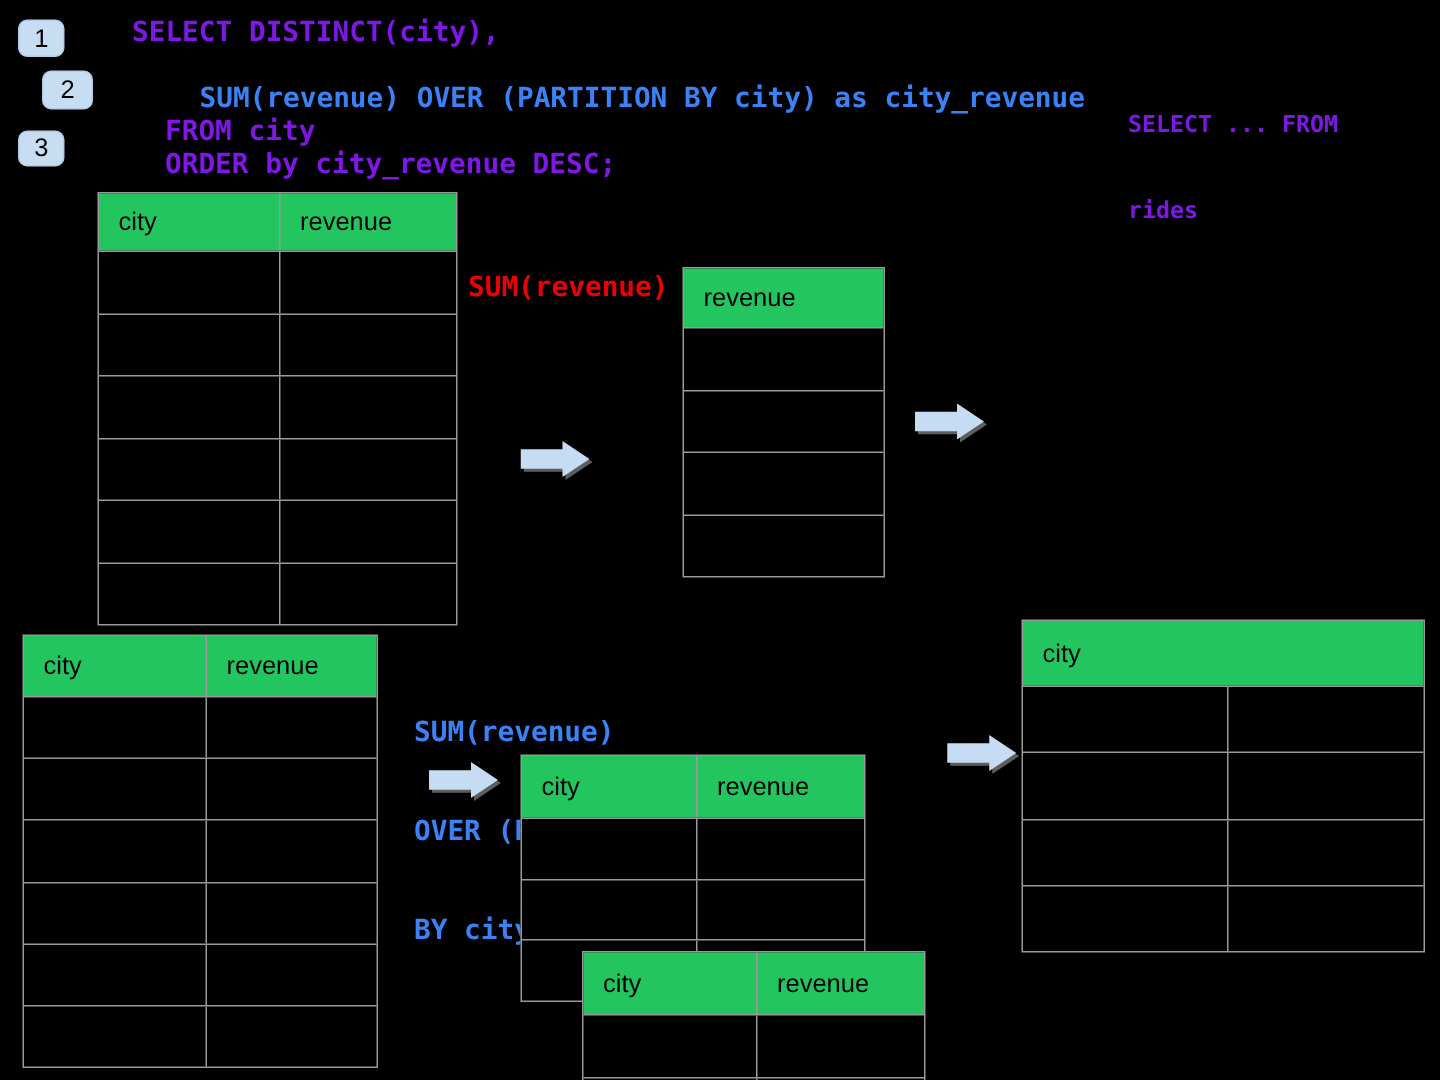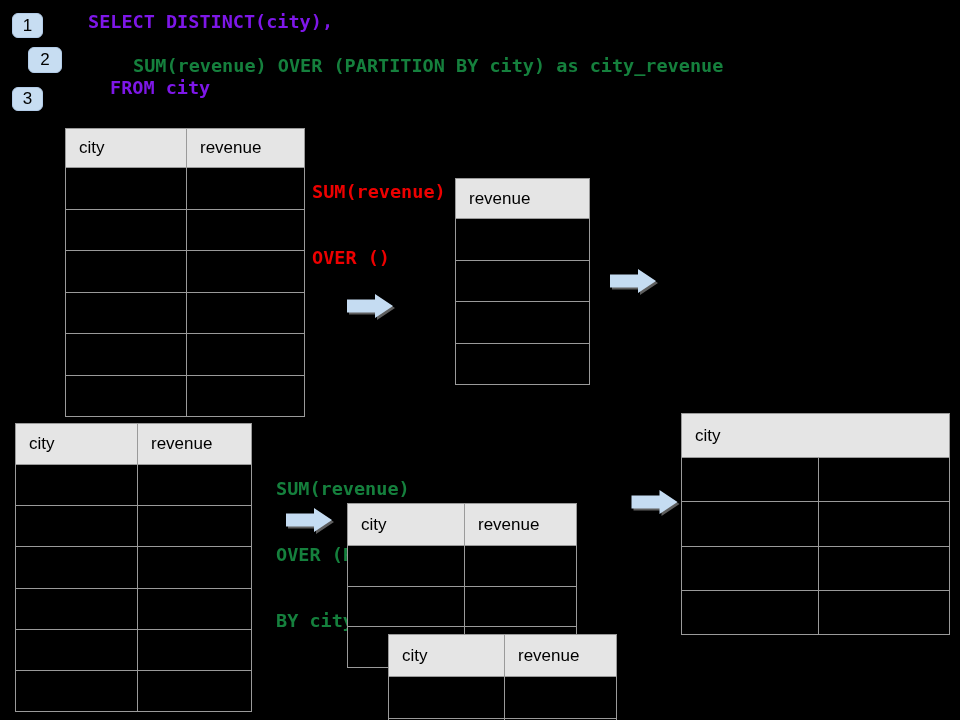--- a/index.html
+++ b/index.html
@@ -2,52 +2,56 @@
 <html><head>
 <meta charset="utf-8">
 <style>
   html,body{margin:0;padding:0;background:#000;}
   #stage{position:relative;width:960px;height:720px;background:#000000;overflow:hidden;
          font-family:"Liberation Sans",sans-serif;}
   .code{position:absolute;font:700 18.5px "DejaVu Sans Mono",monospace;white-space:pre;line-height:22px;}
   .code.small{font-size:15.5px;line-height:19px;}
   .purple{color:#7E17E8;}
   .red{color:#EE0000;}
-  .green{color:#15803d;}
+  .green{color:#3b82f6;}
   .badge{position:absolute;background:#C7DDF2;border:1px solid #B3CCE8;border-radius:6px;
          color:#000;font:400 17px "Liberation Sans",sans-serif;
          display:flex;align-items:center;justify-content:center;box-sizing:border-box;}
   .tbl{position:absolute;display:flex;flex-direction:column;background:#000;
        border:1px solid #9A9A9A;box-sizing:border-box;}
-  .hdr{display:flex;background:#e5e5e5;flex:none;}
+  .hdr{display:flex;background:#22c55e;flex:none;}
   .hcell{box-sizing:border-box;display:flex;align-items:center;padding-left:13px;
          color:#000;font:400 17px "Liberation Sans",sans-serif;overflow:hidden;}
   .hcell + .hcell{border-left:1px solid #9A9A9A;}
   .row{display:flex;flex:1;border-top:1px solid #9A9A9A;}
   .cell{box-sizing:border-box;}
   .cell + .cell{border-left:1px solid #9A9A9A;}
   .arrow{position:absolute;filter:drop-shadow(2px 2px 0 rgba(125,125,125,0.75));}
 </style>
 </head>
 <body>
 
 <div id="stage">
 
   <div class="badge" style="left:12px;top:13px;width:31px;height:25px">1</div>
   <div class="badge" style="left:28px;top:47px;width:34px;height:26px">2</div>
   <div class="badge" style="left:12px;top:87px;width:31px;height:24px">3</div>
 
   <div class="code purple" style="left:88px;top:11px">SELECT DISTINCT(city),</div>
   <div class="code green" style="left:133px;top:55px">SUM(revenue) OVER (PARTITION BY city) as city_revenue</div>
   <div class="code purple" style="left:110px;top:77px">FROM city</div>
-
+  <div class="code purple" style="left:110px;top:99px">ORDER by city_revenue DESC;</div>
+
+  <div class="code small purple" style="left:752px;top:36px">
+    <div>SELECT ... FROM</div>
+    <div>rides</div>
+  </div>
 
   <div class="code red" style="left:312px;top:137px">
     <div>SUM(revenue)</div>
-    <div>OVER ()</div>
   </div>
 
   <div class="code green" style="left:276px;top:434px">
     <div>SUM(revenue)</div>
     <div>OVER (PARTITION</div>
     <div>BY city)</div>
   </div>
 
   <div class="tbl" style="left:65px;top:128px;width:240px;height:289px">
     <div class="hdr" style="height:38px">

